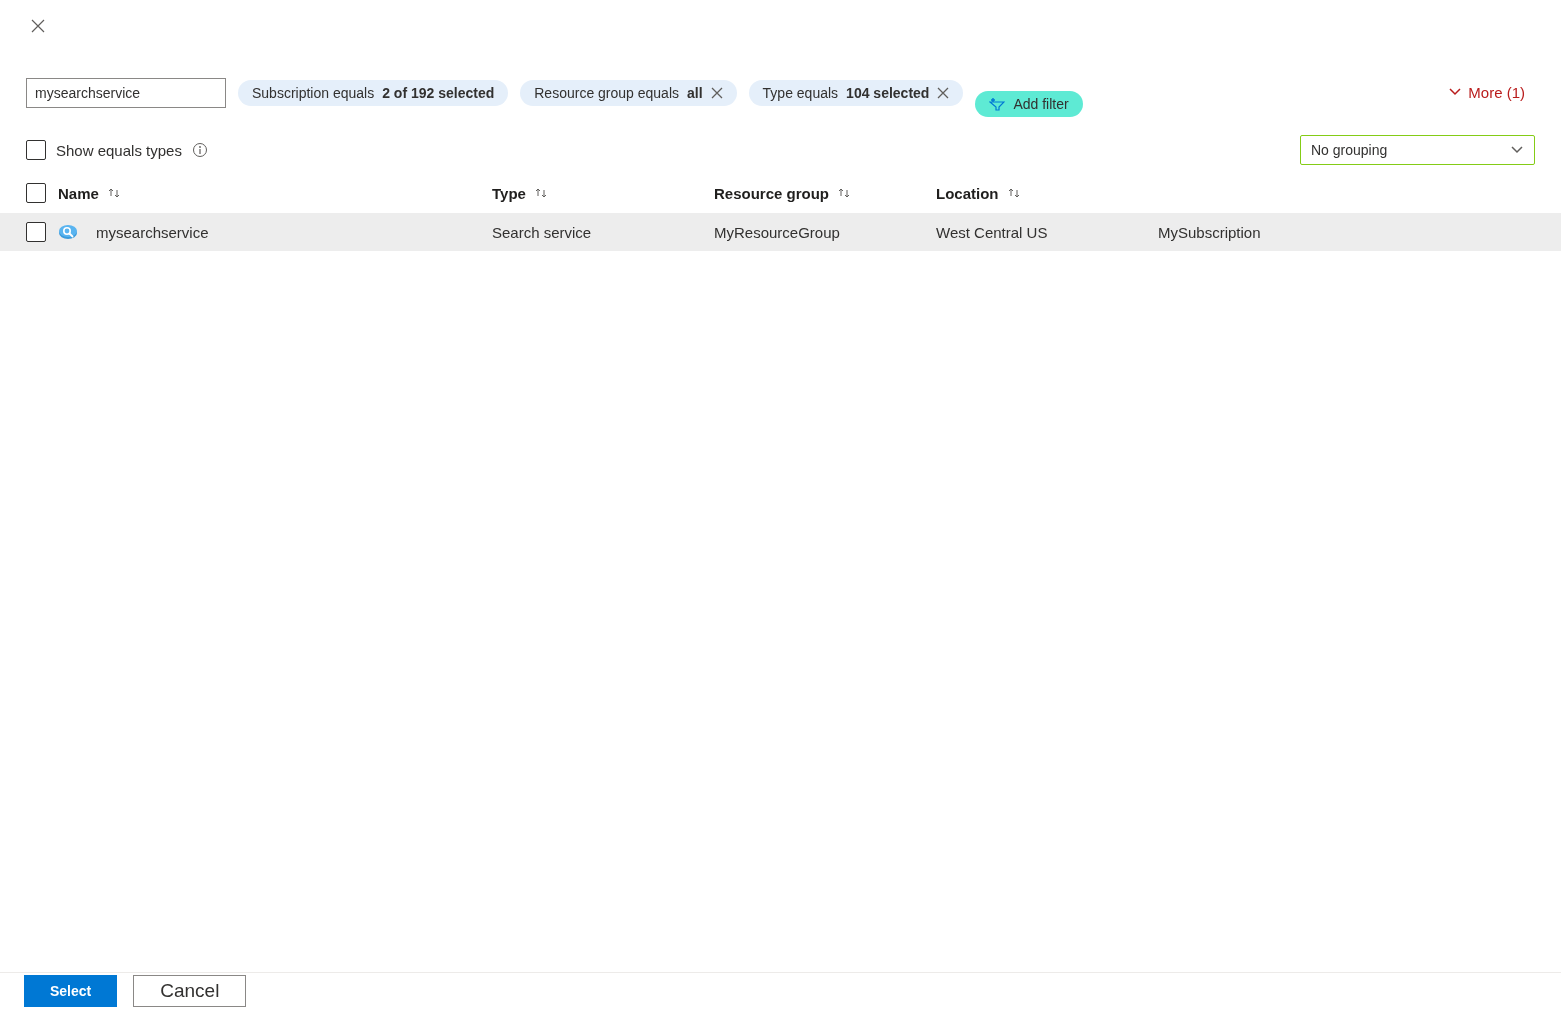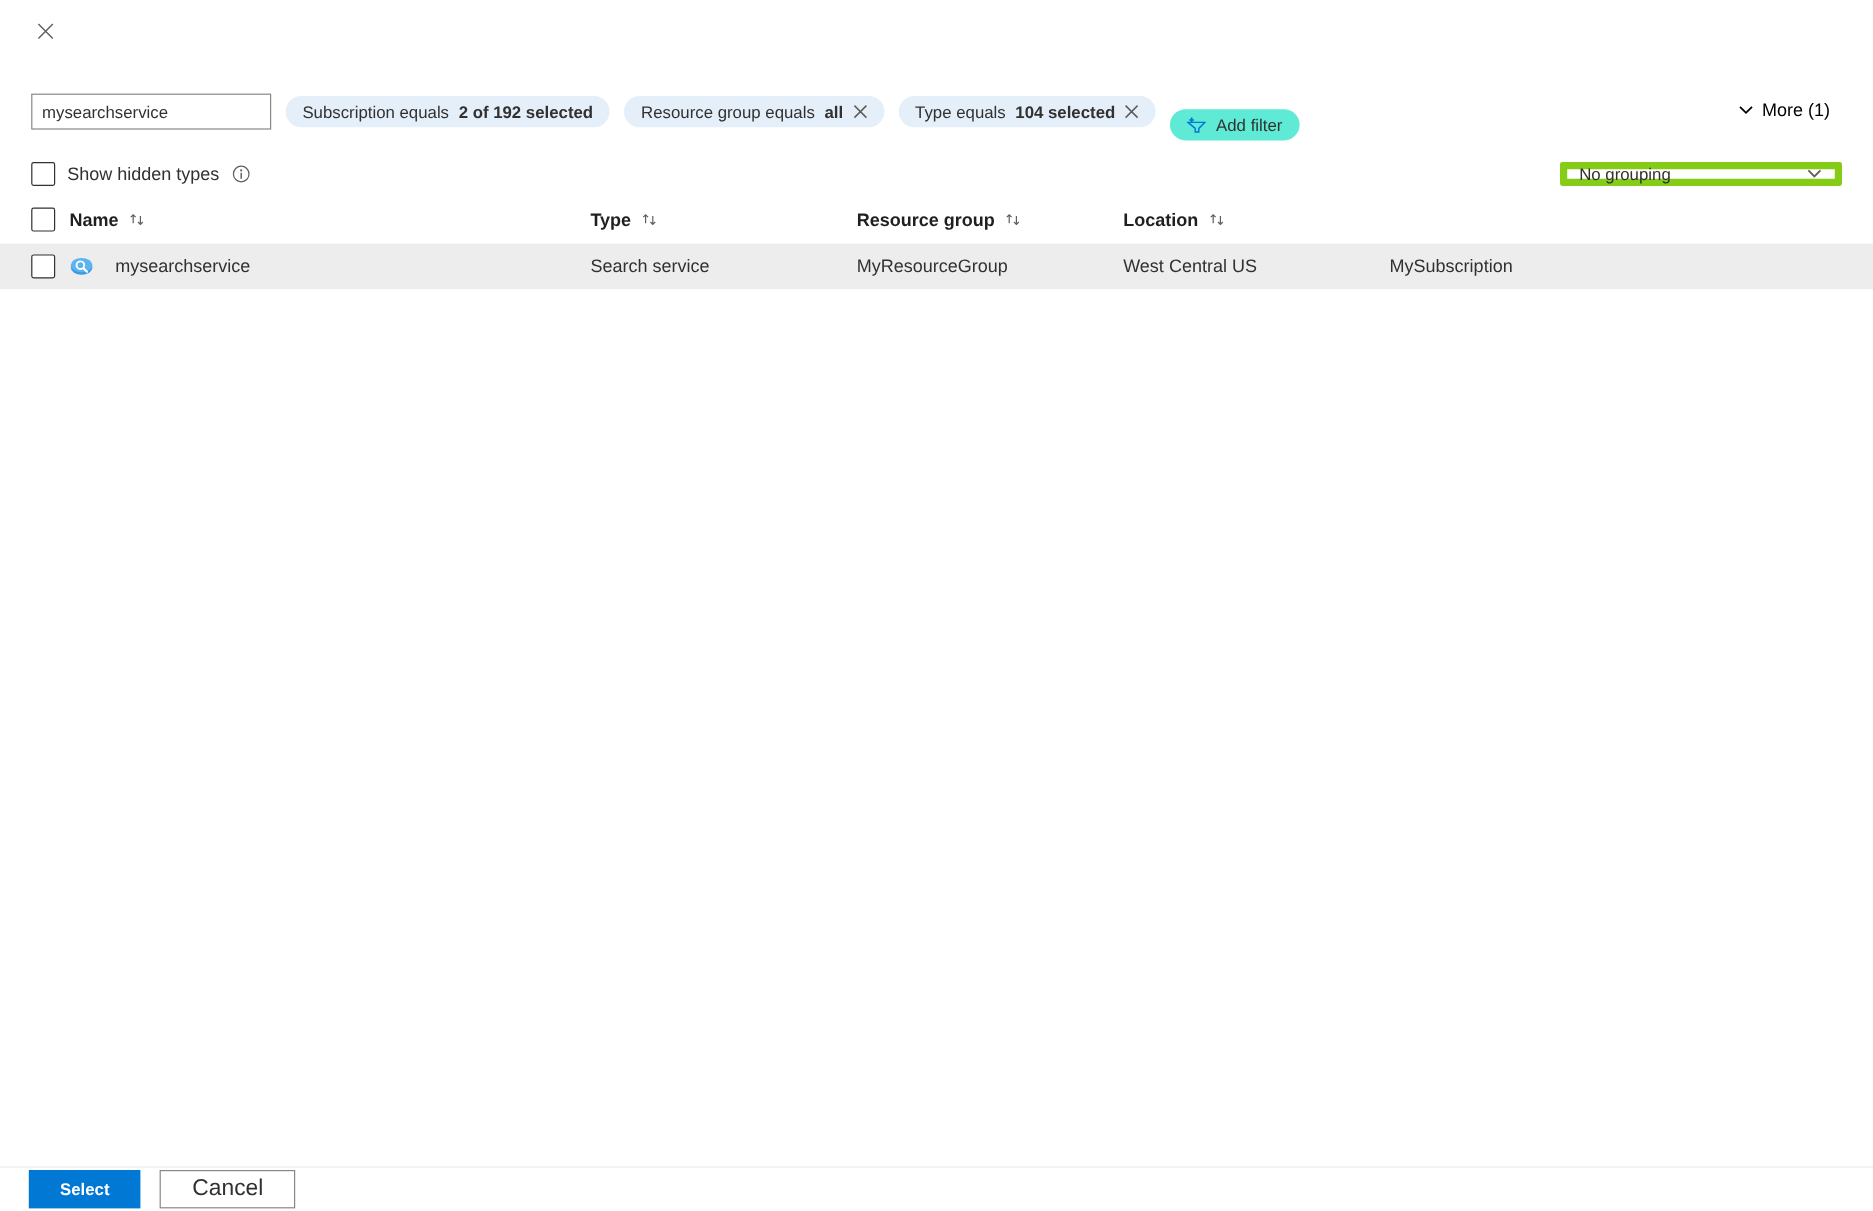--- a/index.html
+++ b/index.html
@@ -69,21 +69,21 @@
     display: inline-flex;
     align-items: center;
   }
   .pill.addfilter { background: #5eead4; margin-top: 23px; }
   .add-filter-icon { color: #0078d4; display:inline-flex; align-items:center;}
   .more-link {
     margin-left: auto;
     display: inline-flex;
     align-items: center;
     gap: 6px;
-    color: #000000;
+    color: #b91c1c;
     cursor: pointer;
     font-size: 15px;
     padding-right: 10px;
   }
   .options-row {
     display: flex;
     align-items: center;
     justify-content: space-between;
     padding: 18px 26px 12px 26px;
   }
@@ -104,23 +104,23 @@
   .hidden-label { font-size: 15px; color: #323130; }
   .info-icon {
     color: #605e5c;
     display: inline-flex;
     align-items: center;
   }
   .grouping-select {
     display: flex;
     align-items: center;
     justify-content: space-between;
-    border: 6px solid #84cc16;
+    border: 1px solid #84cc16;
     border-radius: 2px;
-    height: 20px;
+    height: 30px;
     width: 235px;
     padding: 0 10px;
     cursor: pointer;
     font-size: 14px;
     color: #323130;
   }
   .table { width: 100%; }
   .thead {
     display: flex;
     align-items: center;
@@ -237,21 +237,21 @@
           <path d="M2 5 L7 10 L12 5" stroke="currentColor" stroke-width="1.5" fill="none"></path>
         </svg>
     </span>
     <span>More (1)</span>
   </span>
 </div>
 
 <div class="options-row">
   <div class="left-opts">
     <span class="checkbox-box"></span>
-    <span class="hidden-label">Show hidden types</span>
+    <span class="hidden-label">Show equals types</span>
     <span class="info-icon">
       <svg width="16" height="16" viewBox="0 0 16 16">
           <circle cx="8" cy="8" r="6.5" stroke="currentColor" stroke-width="1" fill="none"></circle>
           <circle cx="8" cy="5" r="0.9" fill="currentColor"></circle>
           <rect x="7.4" y="7" width="1.2" height="5" fill="currentColor"></rect>
         </svg>
     </span>
   </div>
   <div class="grouping-select">
     <span>No grouping</span>

